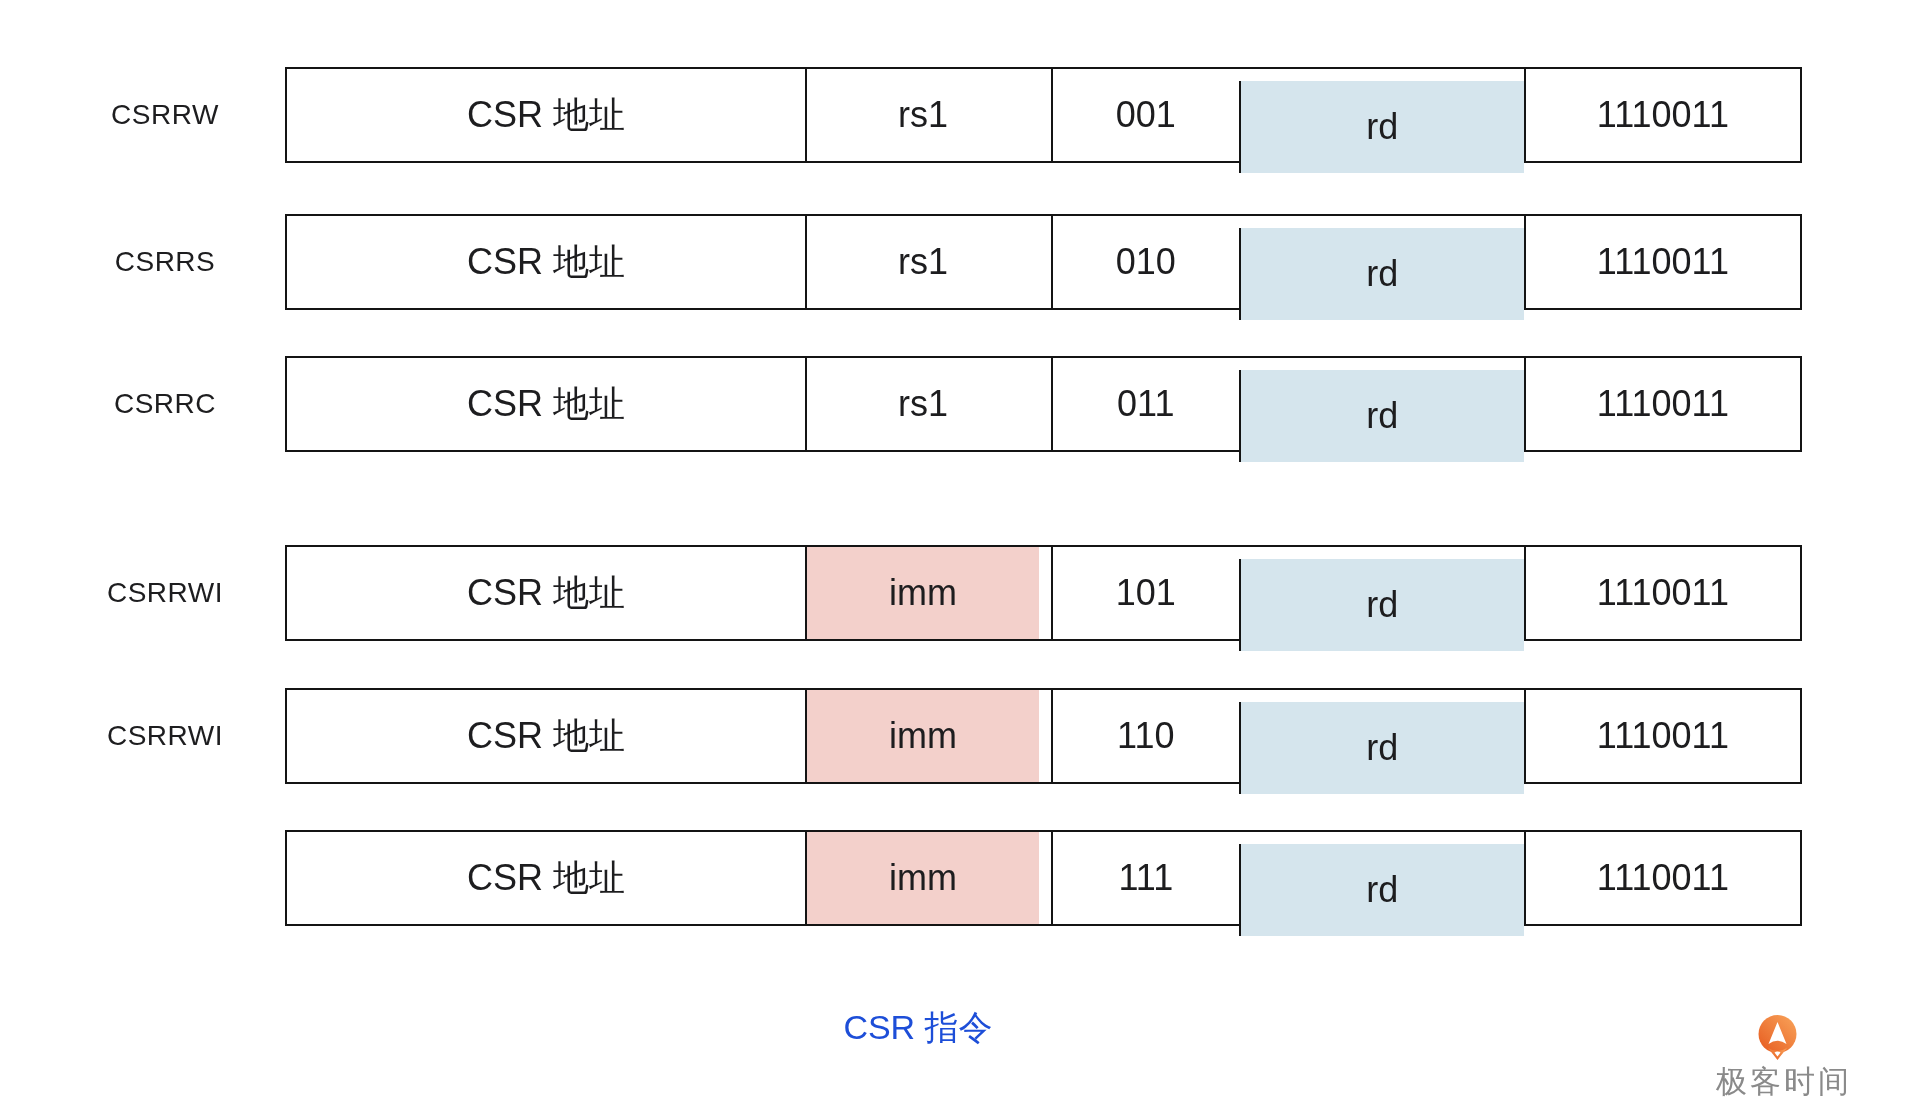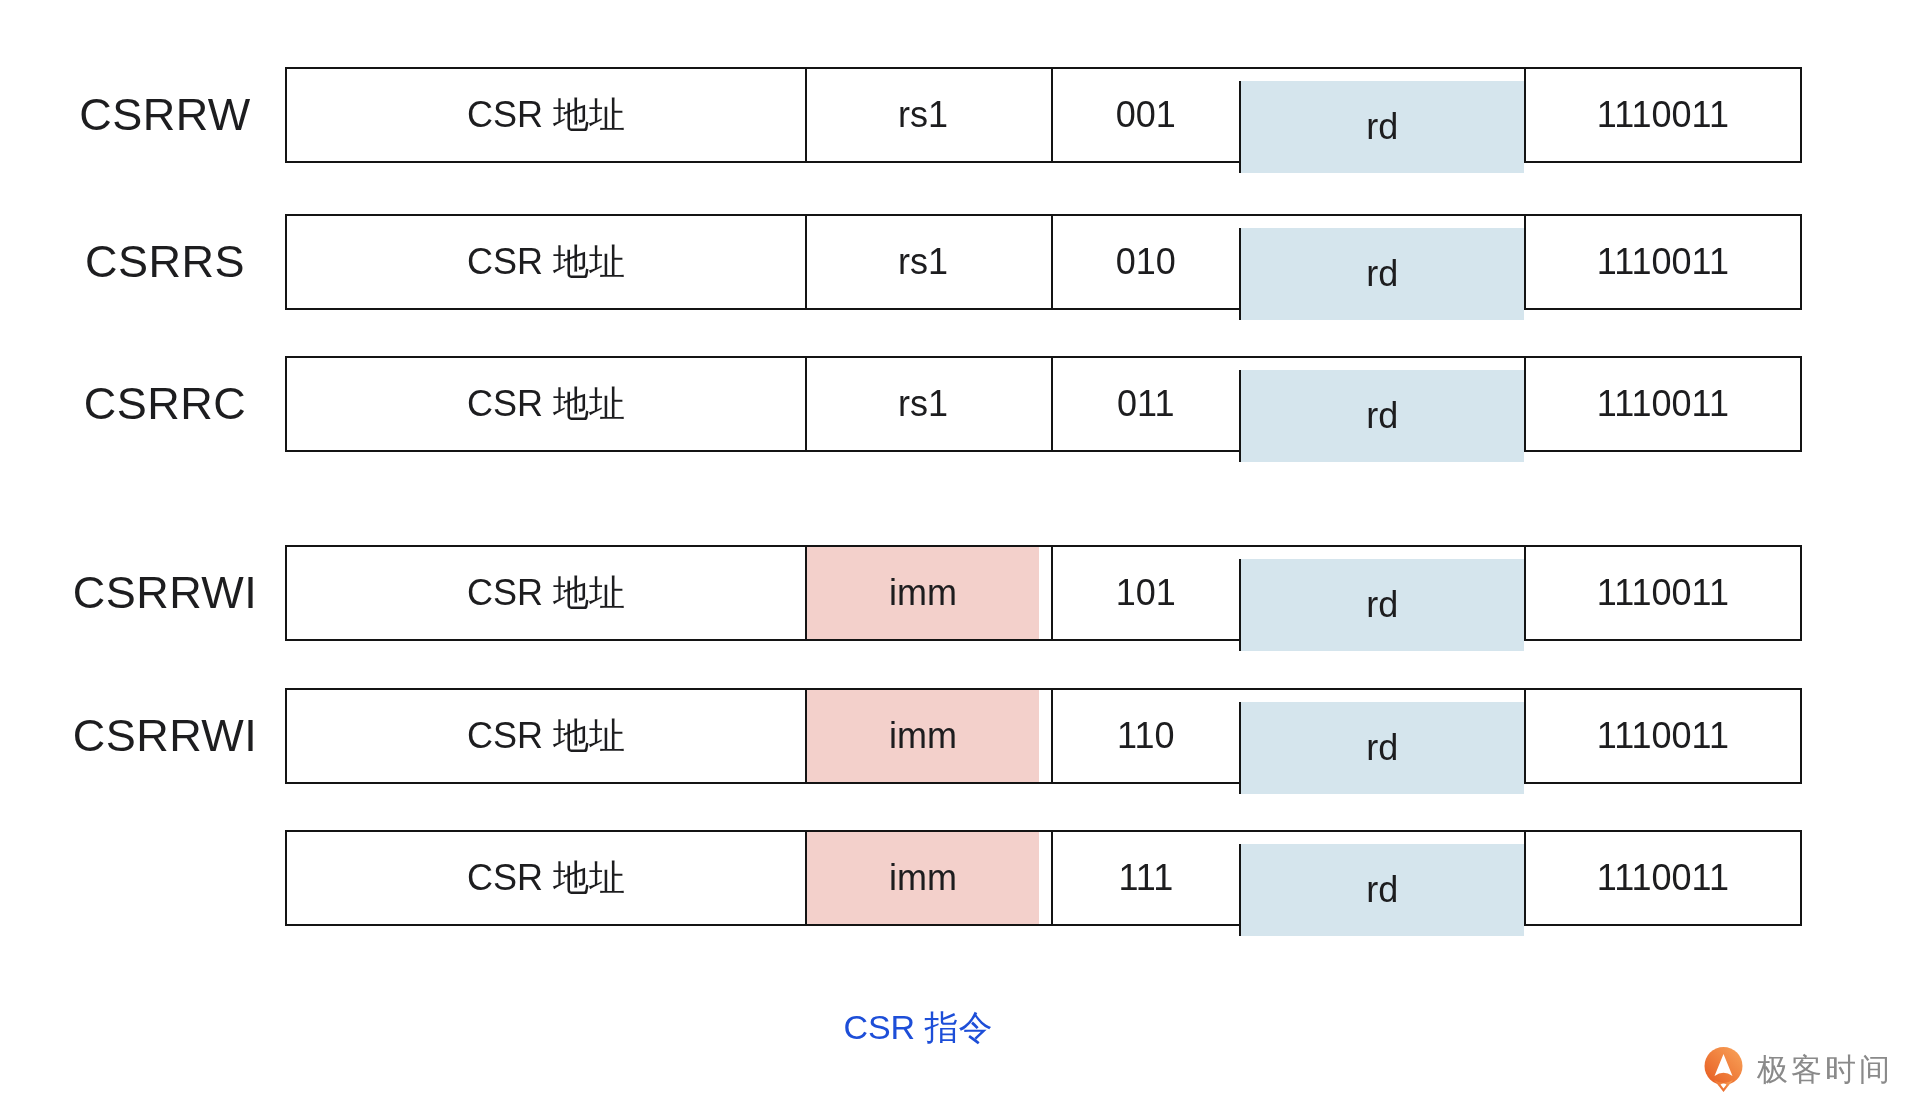--- a/index.html
+++ b/index.html
@@ -27,21 +27,21 @@
     display: flex;
   }
   .inst-label {
     position: absolute;
     left: 60px;
     width: 210px;
     height: 96px;
     display: flex;
     align-items: center;
     justify-content: center;
-    font-size: 45px;
+    font-size: 28px;
     letter-spacing: 0.5px;
     color: #1d1d1f;
   }
   .inst-box {
     position: absolute;
     left: 285px;
     width: 1517px;
     height: 96px;
     border: 2.5px solid #141414;
     box-sizing: border-box;
@@ -70,23 +70,24 @@
     top: 1005px;
     left: 768px;
     width: 300px;
     text-align: center;
     font-size: 34px;
     color: #1d4ed8;
   }
   .watermark {
     position: absolute;
     left: 1703px;
-    top: 1046px;
+    top: 1014px;
     display: flex;
     align-items: center;
+    flex-direction: column;
   }
   .watermark .logo-icon {
     width: 41px;
     height: 47px;
     flex: 0 0 auto;
   }
   .watermark .brand-text {
     margin-left: 13px;
     font-size: 31px;
     letter-spacing: 3px;

